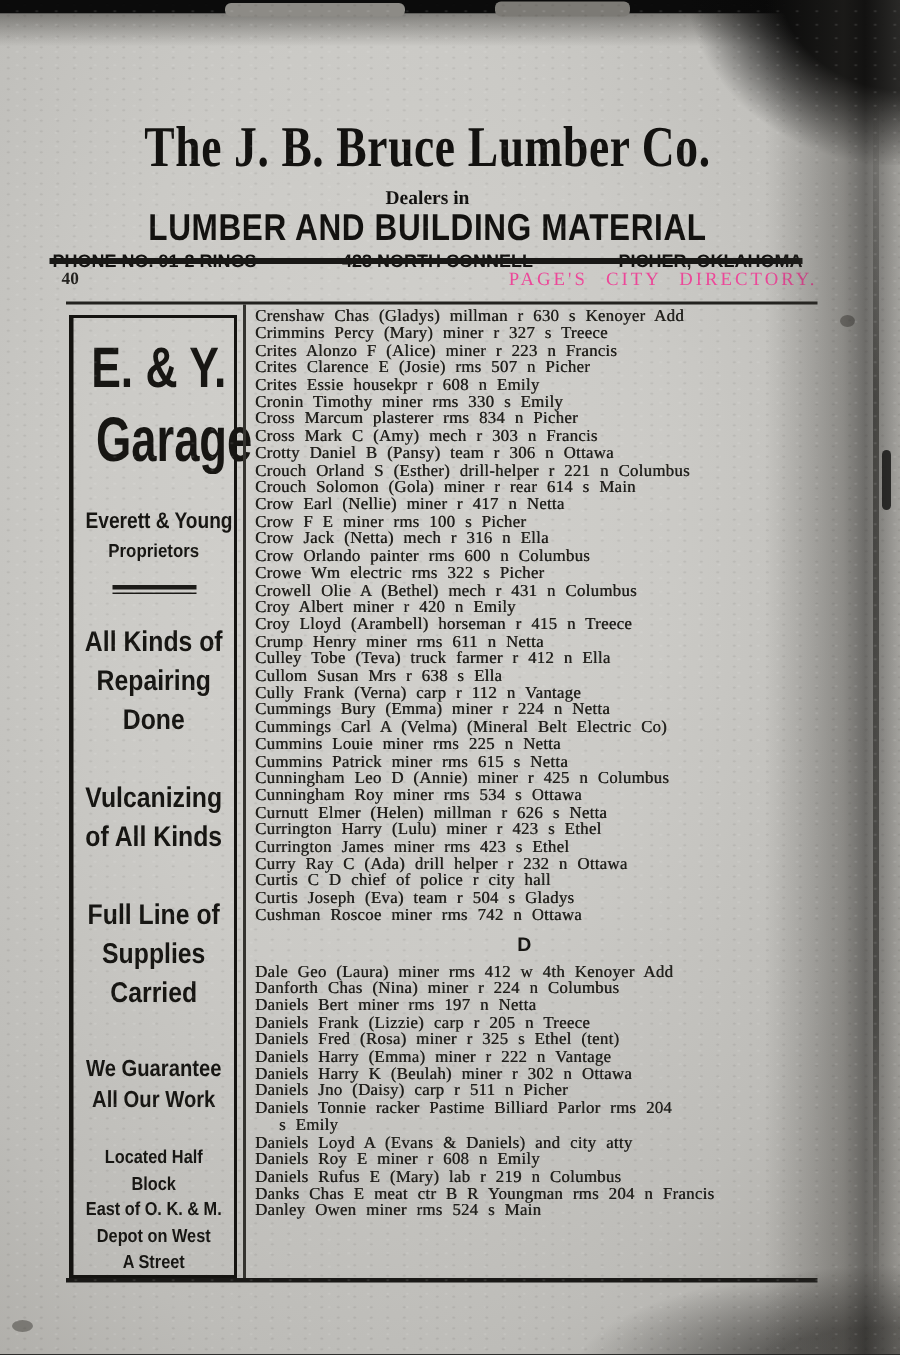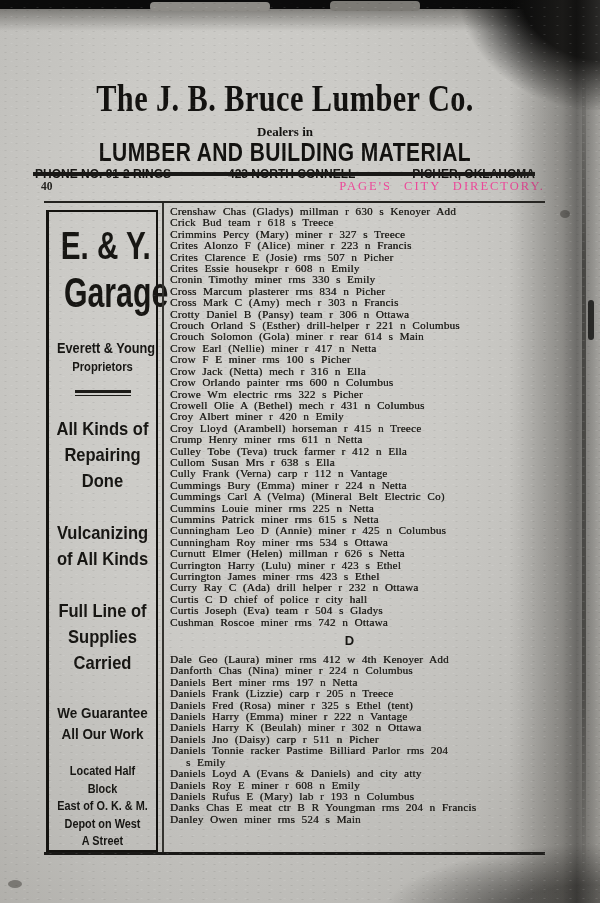--- a/index.html
+++ b/index.html
@@ -122,21 +122,20 @@
 East of O. K. &amp; M.
 Depot on West
 A Street</div>
       </div>
   </div>
   <div class="vdivider"></div>
 
   <div class="listing">
     <div>
         <div class="entry">Crenshaw Chas (Gladys) millman r 630 s Kenoyer Add</div>
-        <div class="entry">Crick Bud team r 618 s Treece</div>
         <div class="entry">Crimmins Percy (Mary) miner r 327 s Treece</div>
         <div class="entry">Crites Alonzo F (Alice) miner r 223 n Francis</div>
         <div class="entry">Crites Clarence E (Josie) rms 507 n Picher</div>
         <div class="entry">Crites Essie housekpr r 608 n Emily</div>
         <div class="entry">Cronin Timothy miner rms 330 s Emily</div>
         <div class="entry">Cross Marcum plasterer rms 834 n Picher</div>
         <div class="entry">Cross Mark C (Amy) mech r 303 n Francis</div>
         <div class="entry">Crotty Daniel B (Pansy) team r 306 n Ottawa</div>
         <div class="entry">Crouch Orland S (Esther) drill-helper r 221 n Columbus</div>
         <div class="entry">Crouch Solomon (Gola) miner r rear 614 s Main</div>
@@ -173,21 +172,21 @@
         <div class="entry">Daniels Bert miner rms 197 n Netta</div>
         <div class="entry">Daniels Frank (Lizzie) carp r 205 n Treece</div>
         <div class="entry">Daniels Fred (Rosa) miner r 325 s Ethel (tent)</div>
         <div class="entry">Daniels Harry (Emma) miner r 222 n Vantage</div>
         <div class="entry">Daniels Harry K (Beulah) miner r 302 n Ottawa</div>
         <div class="entry">Daniels Jno (Daisy) carp r 511 n Picher</div>
         <div class="entry">Daniels Tonnie racker Pastime Billiard Parlor rms 204
 s Emily</div>
         <div class="entry">Daniels Loyd A (Evans &amp; Daniels) and city atty</div>
         <div class="entry">Daniels Roy E miner r 608 n Emily</div>
-        <div class="entry">Daniels Rufus E (Mary) lab r 193 n Columbus</div>
+        <div class="entry">Daniels Rufus E (Mary) lab r 219 n Columbus</div>
         <div class="entry">Danks Chas E meat ctr B R Youngman rms 204 n Francis</div>
         <div class="entry">Danley Owen miner rms 524 s Main</div>
       </div>
   </div>
 
   <div class="rule rule-bottom"></div>
 
   <div class="shade-right"></div>
   <div class="crease"></div>
   <div class="blemish1"></div>

